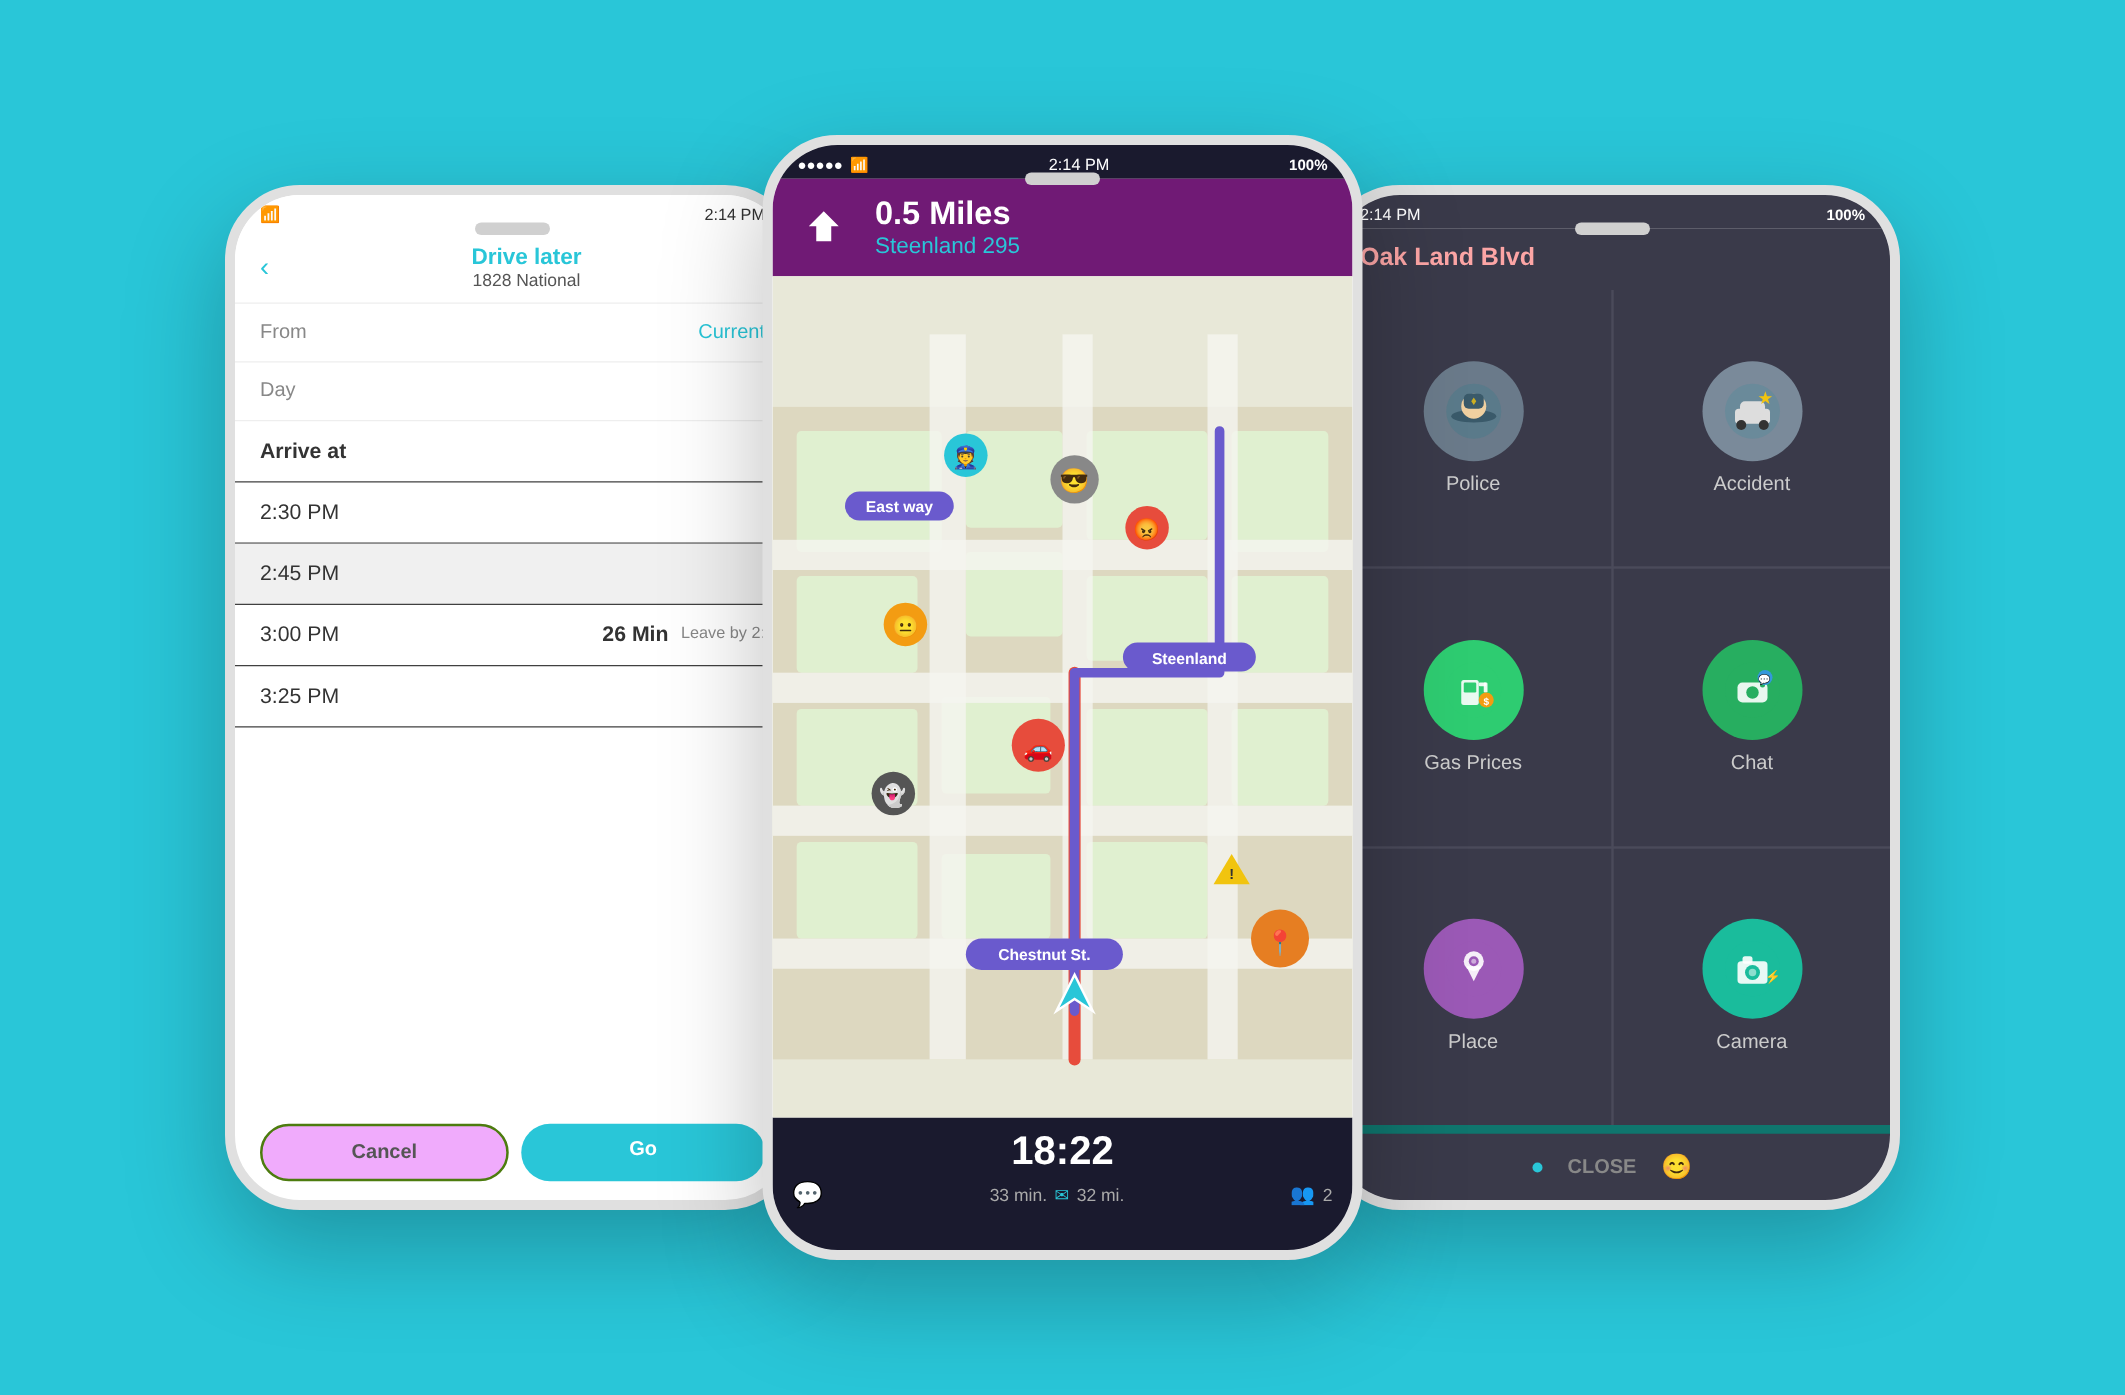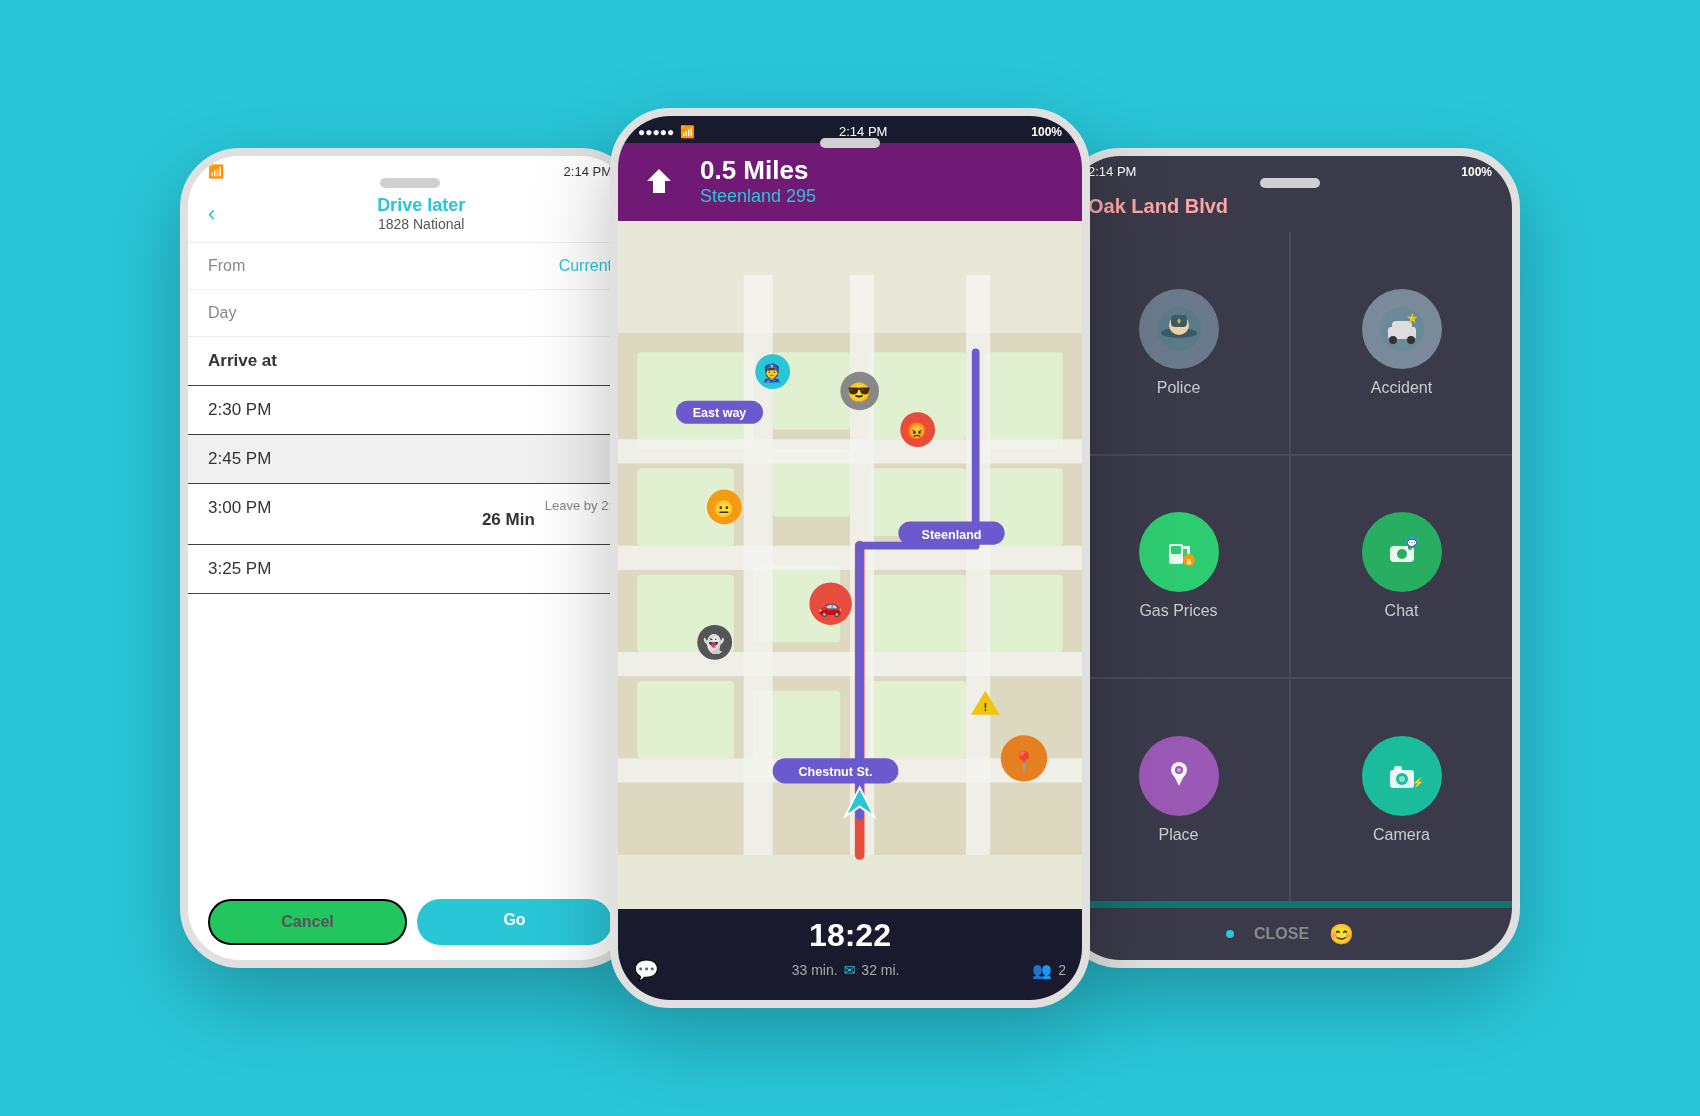--- a/index.html
+++ b/index.html
@@ -188,42 +188,41 @@
     }
 
     .time-row .arrive-label {
       font-size: 17px;
       font-weight: 700;
     }
 
     .time-row .duration {
       font-weight: 700;
       font-size: 17px;
-      margin-top: 12px;
     }
 
     .time-row .leave-by {
       font-size: 13px;
       color: #888;
       margin-left: 10px;
     }
 
     .drive-later-footer {
       display: flex;
       gap: 10px;
       padding: 15px 20px;
       margin-top: auto;
     }
 
     .btn-cancel {
       flex: 1;
       padding: 12px;
       border-radius: 25px;
-      border: 2px solid #000000;
-      background: #22c55e;
+      border: 2px solid #4d7c0f;
+      background: #f0abfc;
       color: #555;
       font-size: 16px;
       font-weight: 600;
       text-align: center;
     }
 
     .btn-go {
       flex: 1;
       padding: 12px;
       border-radius: 25px;
@@ -282,21 +281,21 @@
 
     
     .map-svg {
       width: 100%;
       height: 100%;
     }
 
     
     .map-bottom {
       background: #1a1a2e;
-      padding: 8px 16px 14px;
+      padding: 8px 16px 28px;
     }
 
     .map-time-big {
       text-align: center;
       font-size: 32px;
       font-weight: 700;
       color: white;
     }
 
     .map-stats {

